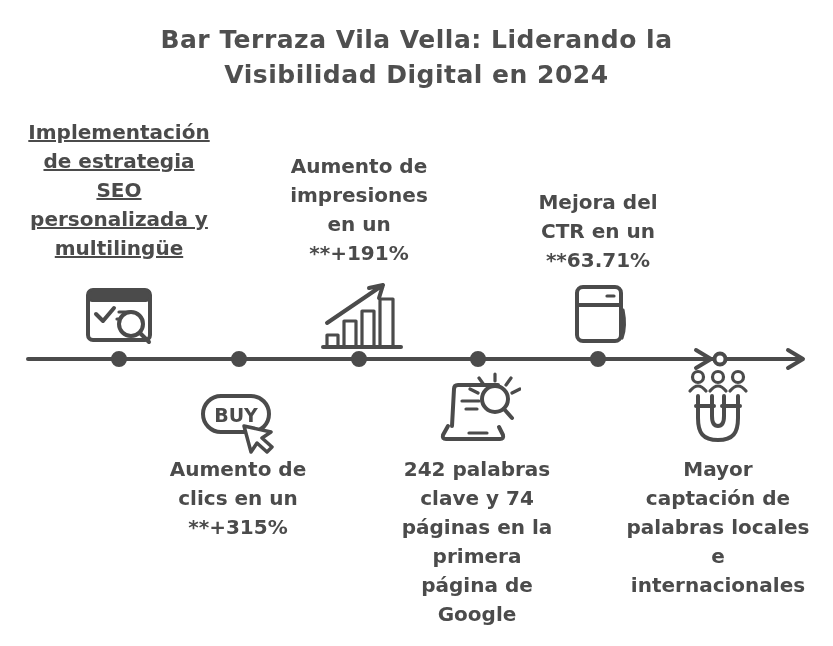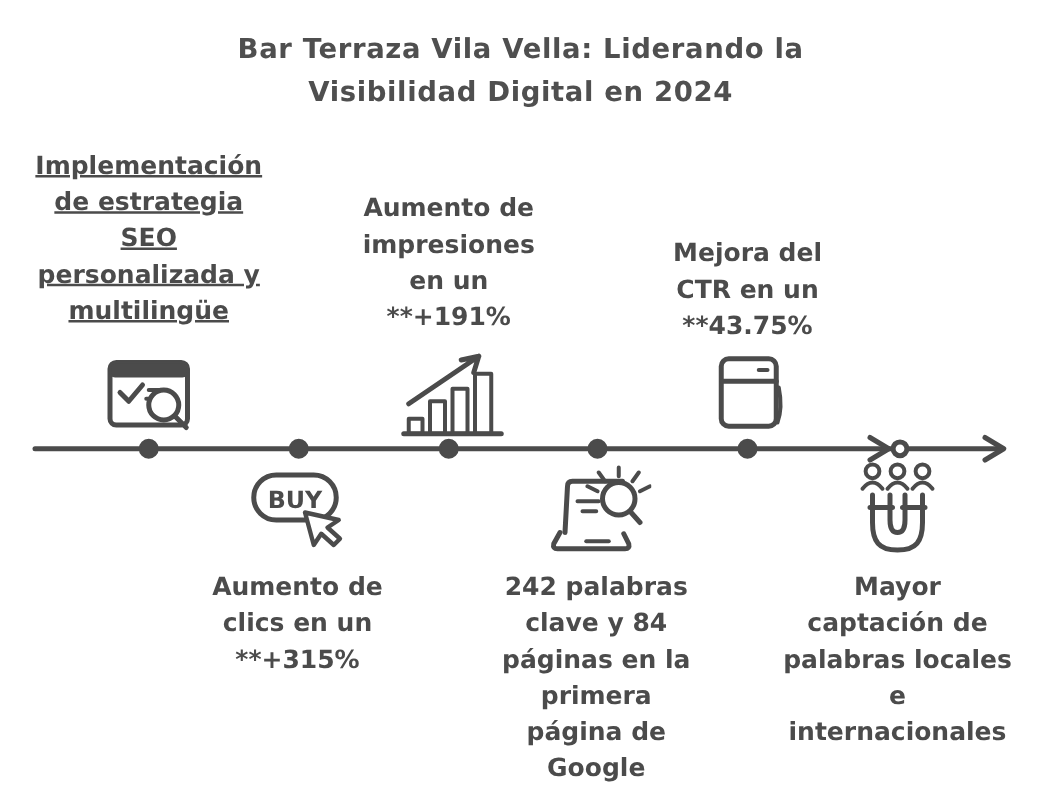--- a/index.html
+++ b/index.html
@@ -7,21 +7,21 @@
     position:relative;
     width:833px;height:646px;
     background:#ffffff;
     color:#4b4b4b;
     font-family:"DejaVu Sans","Liberation Sans",sans-serif;
     overflow:hidden;
   }
   .title{
     position:absolute;top:22px;left:0;width:833px;
     text-align:center;
-    font-size:22px;font-weight:bold;line-height:35px;
+    font-size:25px;font-weight:bold;line-height:35px;
     letter-spacing:.5px;
     white-space:pre-line;
     color:#4f4f4f;
   }
   .mtext{
     position:absolute;
     text-align:center;
     font-size:20px;font-weight:bold;line-height:29px;
     white-space:pre-line;
     color:#4b4b4b;
@@ -67,21 +67,21 @@
         <rect x="6" y="8" width="62" height="11" rx="4" class="sf"></rect>
         <path class="s" d="M14,32 l7,7 l11,-13"></path>
         <path class="s3" d="M37,30 h12 M35,37 h15"></path>
         <circle cx="49" cy="42" r="12" class="sw"></circle>
         <path class="s" d="M58,51 l9,9"></path>
       </svg>
     </div>
   </div>
 
   <div>
-    <div class="micon" style="left:199px;top:372px;">
+    <div class="micon" style="left:199px;top:388px;">
       <svg width="80" height="78" viewBox="0 0 80 78">
         <rect x="4" y="8" width="66" height="36" rx="18" class="s"></rect>
         <text x="37" y="34" text-anchor="middle" class="buy-text" fill="currentColor">BUY</text>
         <path d="M45,38 l7,26 l6,-9 l10,9 l5,-5 l-10,-9 l9,-6 z" class="sw" style="stroke-width:3.5"></path>
       </svg>
     </div>
     <div class="mtext" style="left:138px;top:455px;width:200px;">Aumento de
 clics en un
 **+315%</div>
   </div>
@@ -109,31 +109,31 @@
         <path class="s" d="M17,58 L19,21 q0,-4 4,-4 h40"></path>
         <path class="s3" d="M27,33 h17 M31,41 h11"></path>
         <path class="s" d="M13,58 l-5,9 q-1,4 3,4 h54 q4,0 3,-4 l-4,-8"></path>
         <path class="s3" d="M34,65 h18"></path>
         <circle cx="60" cy="31" r="13" class="sw"></circle>
         <path class="s" d="M69,41 l8,9"></path>
         <path class="s3" d="M60,13 V6 M49,17 L44,10 M71,17 L76,10 M43,25 l-8,-4 M77,25 l8,-4"></path>
       </svg>
     </div>
     <div class="mtext" style="left:382px;top:455px;width:190px;">242 palabras
-clave y 84
+clave y 74
 páginas en la
 primera
 página de
 Google</div>
   </div>
 
   <div>
     <div class="mtext" style="left:503px;top:188px;width:190px;">Mejora del
 CTR en un
-**43.75%</div>
+**63.71%</div>
     <div class="micon" style="left:570px;top:280px;">
       <svg width="58" height="68" viewBox="0 0 58 68">
         <rect x="7" y="7" width="44" height="54" rx="6" class="s"></rect>
         <path class="s" d="M8,25 h43"></path>
         <path class="s3" d="M37,16 h7"></path>
         <path class="s3" d="M53,30 c2,10 2,20 -1,28"></path>
       </svg>
     </div>
   </div>
 

